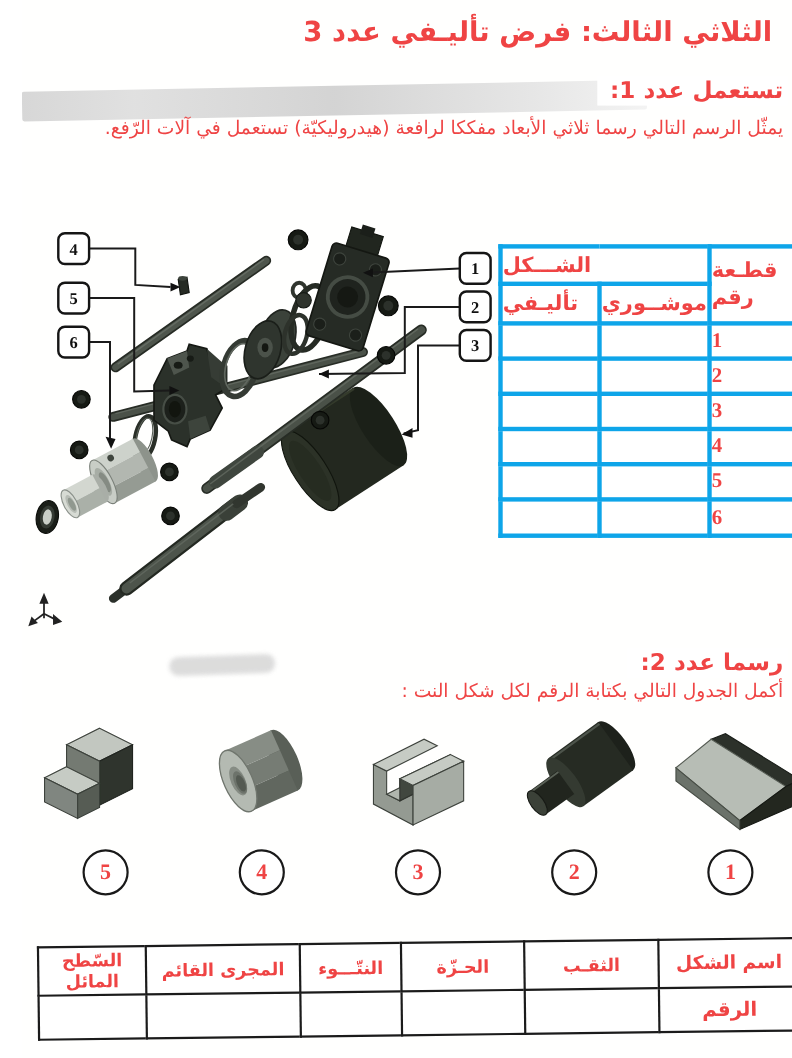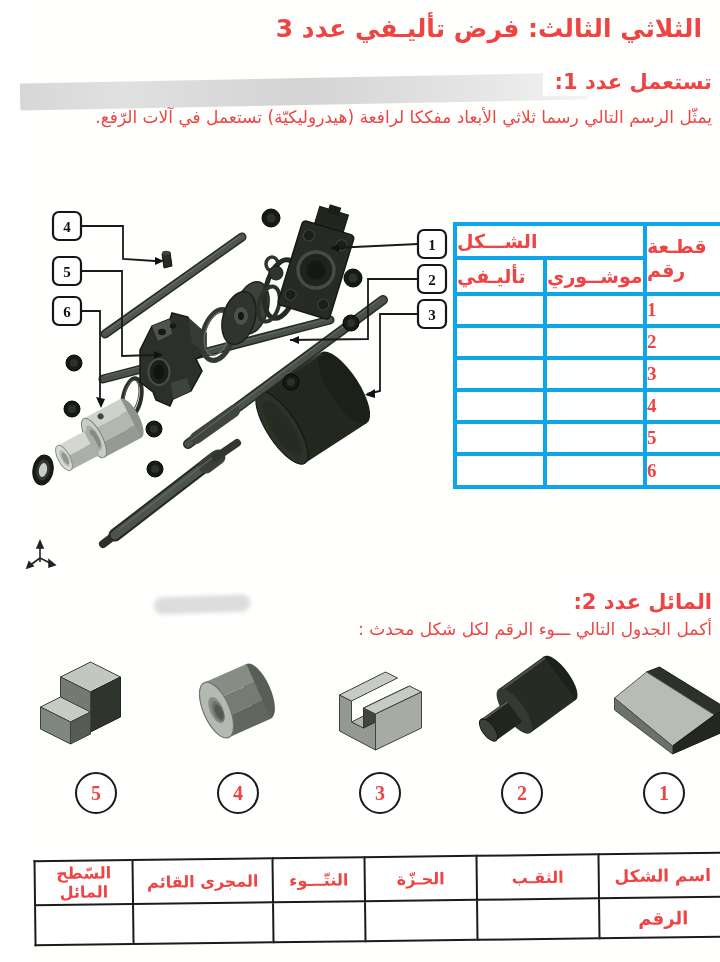--- a/index.html
+++ b/index.html
@@ -305,22 +305,22 @@
       </tr>
       <tr style="height:33px">
         <td class="num">6</td>
         <td></td>
           <td></td>
       </tr>
     </tbody>
   </table>
 
   <div class="abs blob2"></div>
-  <div class="abs exercise-heading h2">المائل عدد 2:</div>
-  <div class="abs para p2">أكمل الجدول التالي ـــوء الرقم لكل شكل محدث :</div>
+  <div class="abs exercise-heading h2">رسما عدد 2:</div>
+  <div class="abs para p2">أكمل الجدول التالي بكتابة الرقم لكل شكل النت :</div>
 
   <div class="abs shapes-row">
 
     <div class="shape-cell">
       <svg width="136" height="108" viewBox="0 0 135 108">
         <polygon points="50,22 63,17 131,59 118,65" fill="#2c312a" stroke="#1b1f1a"></polygon>
         <polygon points="18,48 50,22 118,65 76,96" fill="#b7bdb5" stroke="#565c54"></polygon>
         <polygon points="118,65 131,59 131,80 76,104 76,96" fill="#23271f" stroke="#151813"></polygon>
         <polygon points="18,48 18,60 76,104 76,96" fill="#6b726a" stroke="#474d45"></polygon>
       </svg>

